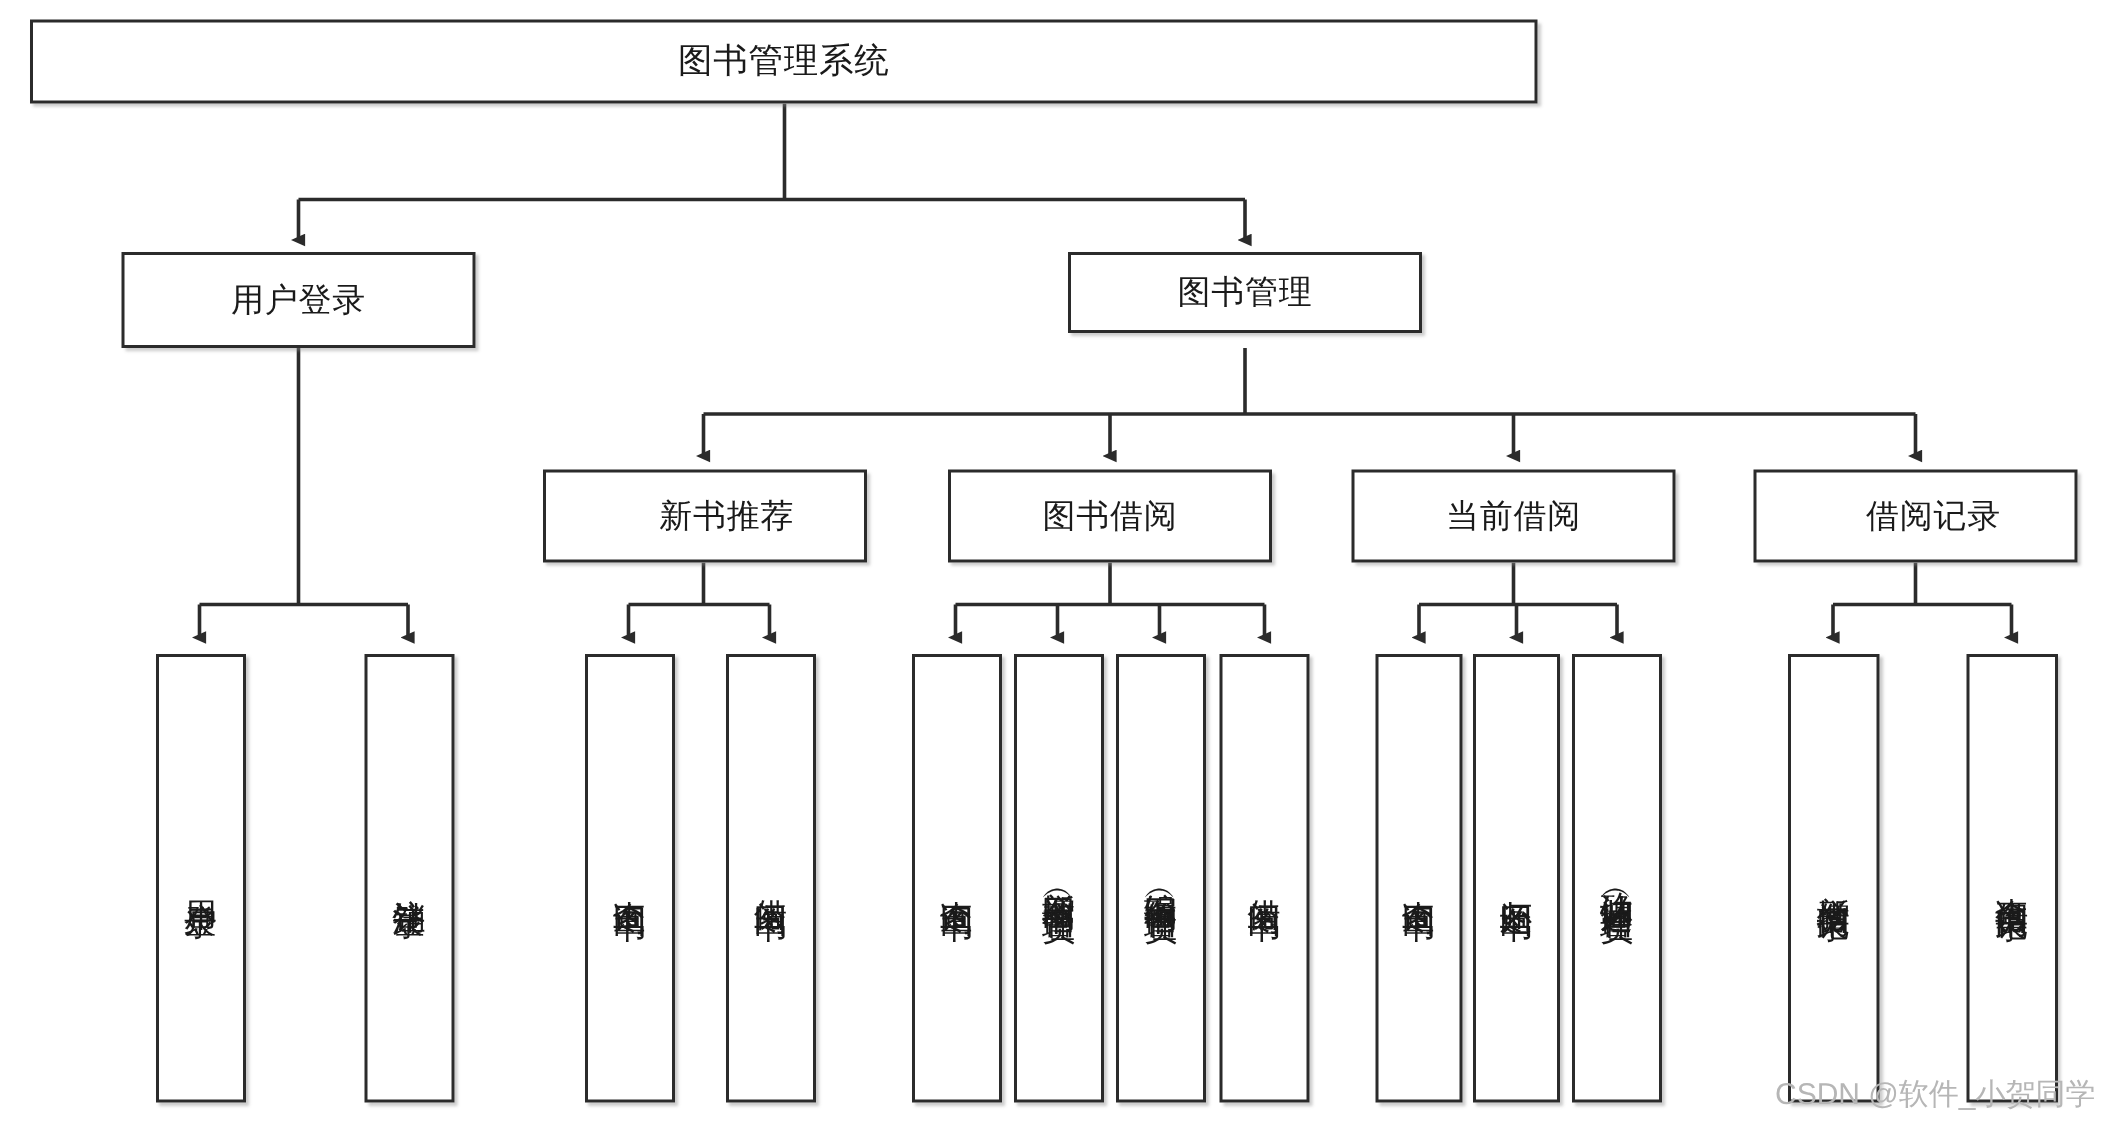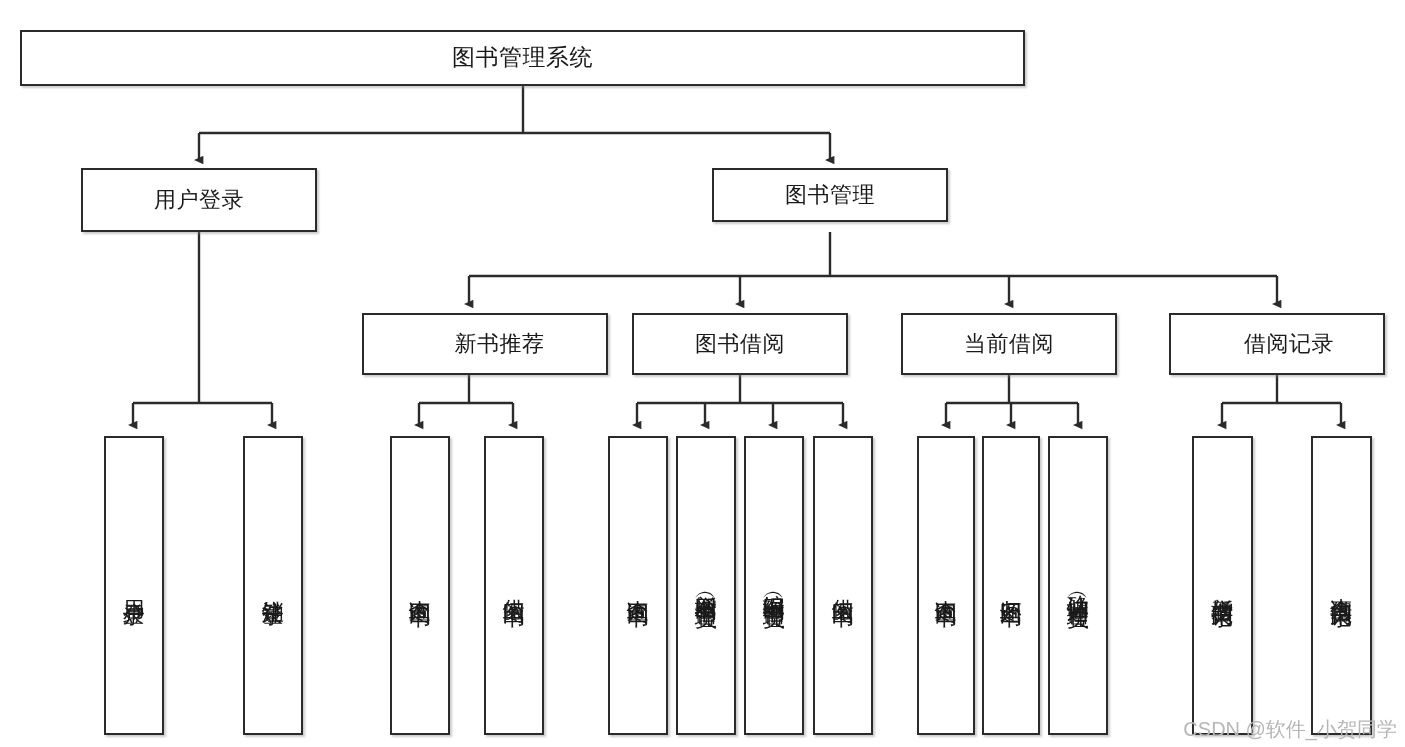--- a/index.html
+++ b/index.html
@@ -122,32 +122,32 @@
       <path d="M1011,403 L1011,425" marker-end="url(#arrow)"></path>
       <path d="M1078,403 L1078,425" marker-end="url(#arrow)"></path>
 
       <path d="M1277,375 L1277,403"></path>
       <path d="M1222,403 L1341,403"></path>
       <path d="M1222,403 L1222,425" marker-end="url(#arrow)"></path>
       <path d="M1341,403 L1341,425" marker-end="url(#arrow)"></path>
     </g>
   </svg>
 
-  <div class="node h root" style="left:20px; top:13px; width:1005px; height:56px;margin-top:17px;">
+  <div class="node h root" style="left:20px; top:13px; width:1005px; height:56px;">
     <span class="label">图书管理系统</span>
   </div>
 
   <div class="node h" style="left:81px; top:168px; width:236px; height:64px;">
     <span class="label">用户登录</span>
   </div>
   <div class="node h" style="left:712px; top:168px; width:236px; height:54px;">
     <span class="label">图书管理</span>
   </div>
 
-  <div class="node h" style="left:362px; top:313px; width:246px; height:62px;padding-left:29px;">
+  <div class="node h" style="left:362px; top:313px; width:216px; height:62px;padding-left:29px;">
     <span class="label">新书推荐</span>
   </div>
   <div class="node h" style="left:901px; top:313px; width:216px; height:62px;">
     <span class="label">当前借阅</span>
   </div>
   <div class="node h" style="left:632px; top:313px; width:216px; height:62px;">
     <span class="label">图书借阅</span>
   </div>
   <div class="node h" style="left:1169px; top:313px; width:216px; height:62px;padding-left:24px;">
     <span class="label">借阅记录</span>

